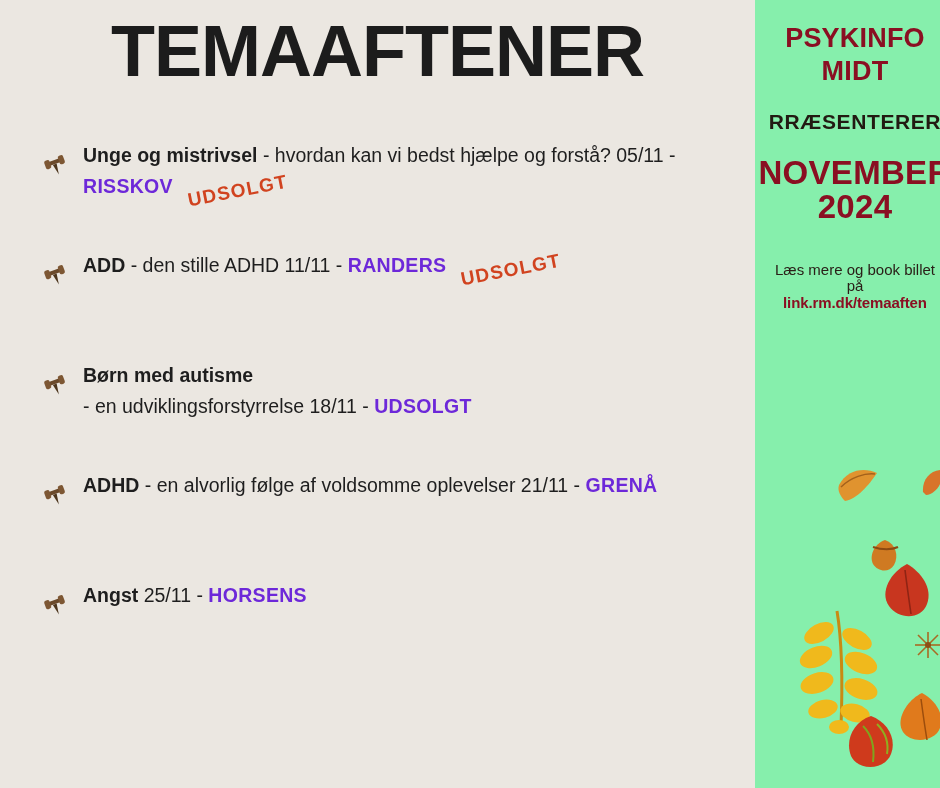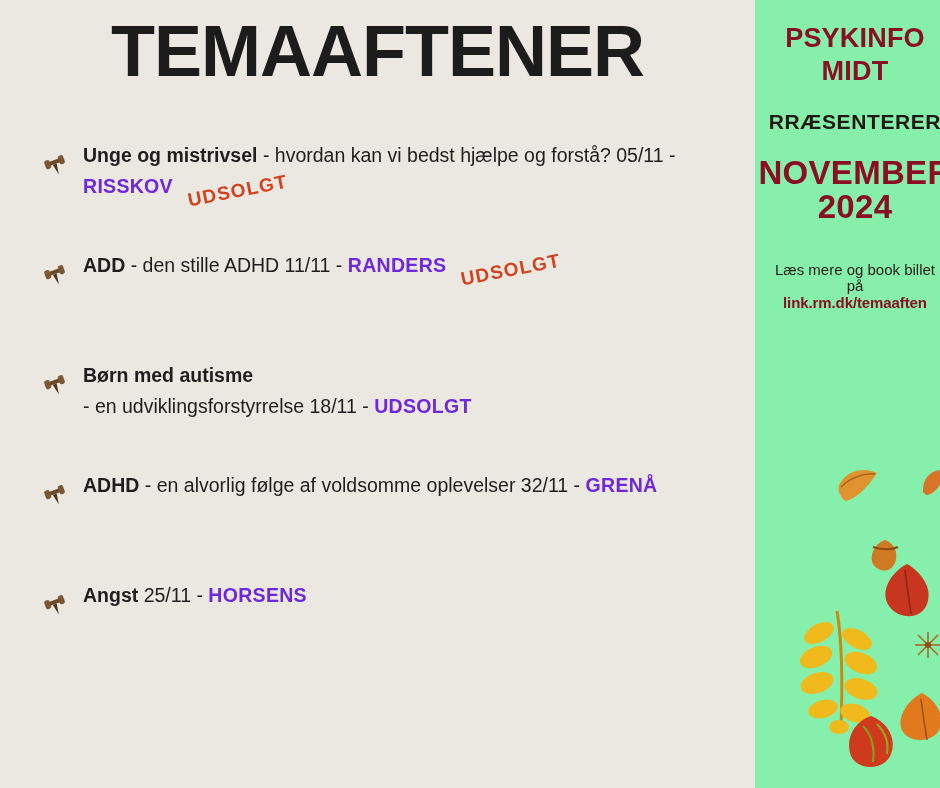--- a/index.html
+++ b/index.html
@@ -207,21 +207,21 @@
           <svg width="28" height="28" viewBox="0 0 28 28">
             <g transform="rotate(-20 14 14)">
               <path d="M6 12 L20 12 L20 16 L6 16 Z" fill="#6b4a2b"></path>
               <path d="M11 16 L15 16 L13.4 27 Z" fill="#4d351d"></path>
               <rect x="3.5" y="9.5" width="5.5" height="9" rx="2" fill="#7d5733"></rect>
               <rect x="18" y="9.5" width="5.5" height="9" rx="2" fill="#7d5733"></rect>
             </g>
           </svg>
         </span>
         <div class="event-text">
-          <b>ADHD</b><span> - en alvorlig følge af voldsomme oplevelser 32/11 - </span><span class="city">GRENÅ</span><span class="sold-out"></span>
+          <b>ADHD</b><span> - en alvorlig følge af voldsomme oplevelser 21/11 - </span><span class="city">GRENÅ</span><span class="sold-out"></span>
         </div>
       </div>
 
       <div class="event">
         <span class="pin">
           <svg width="28" height="28" viewBox="0 0 28 28">
             <g transform="rotate(-20 14 14)">
               <path d="M6 12 L20 12 L20 16 L6 16 Z" fill="#6b4a2b"></path>
               <path d="M11 16 L15 16 L13.4 27 Z" fill="#4d351d"></path>
               <rect x="3.5" y="9.5" width="5.5" height="9" rx="2" fill="#7d5733"></rect>

